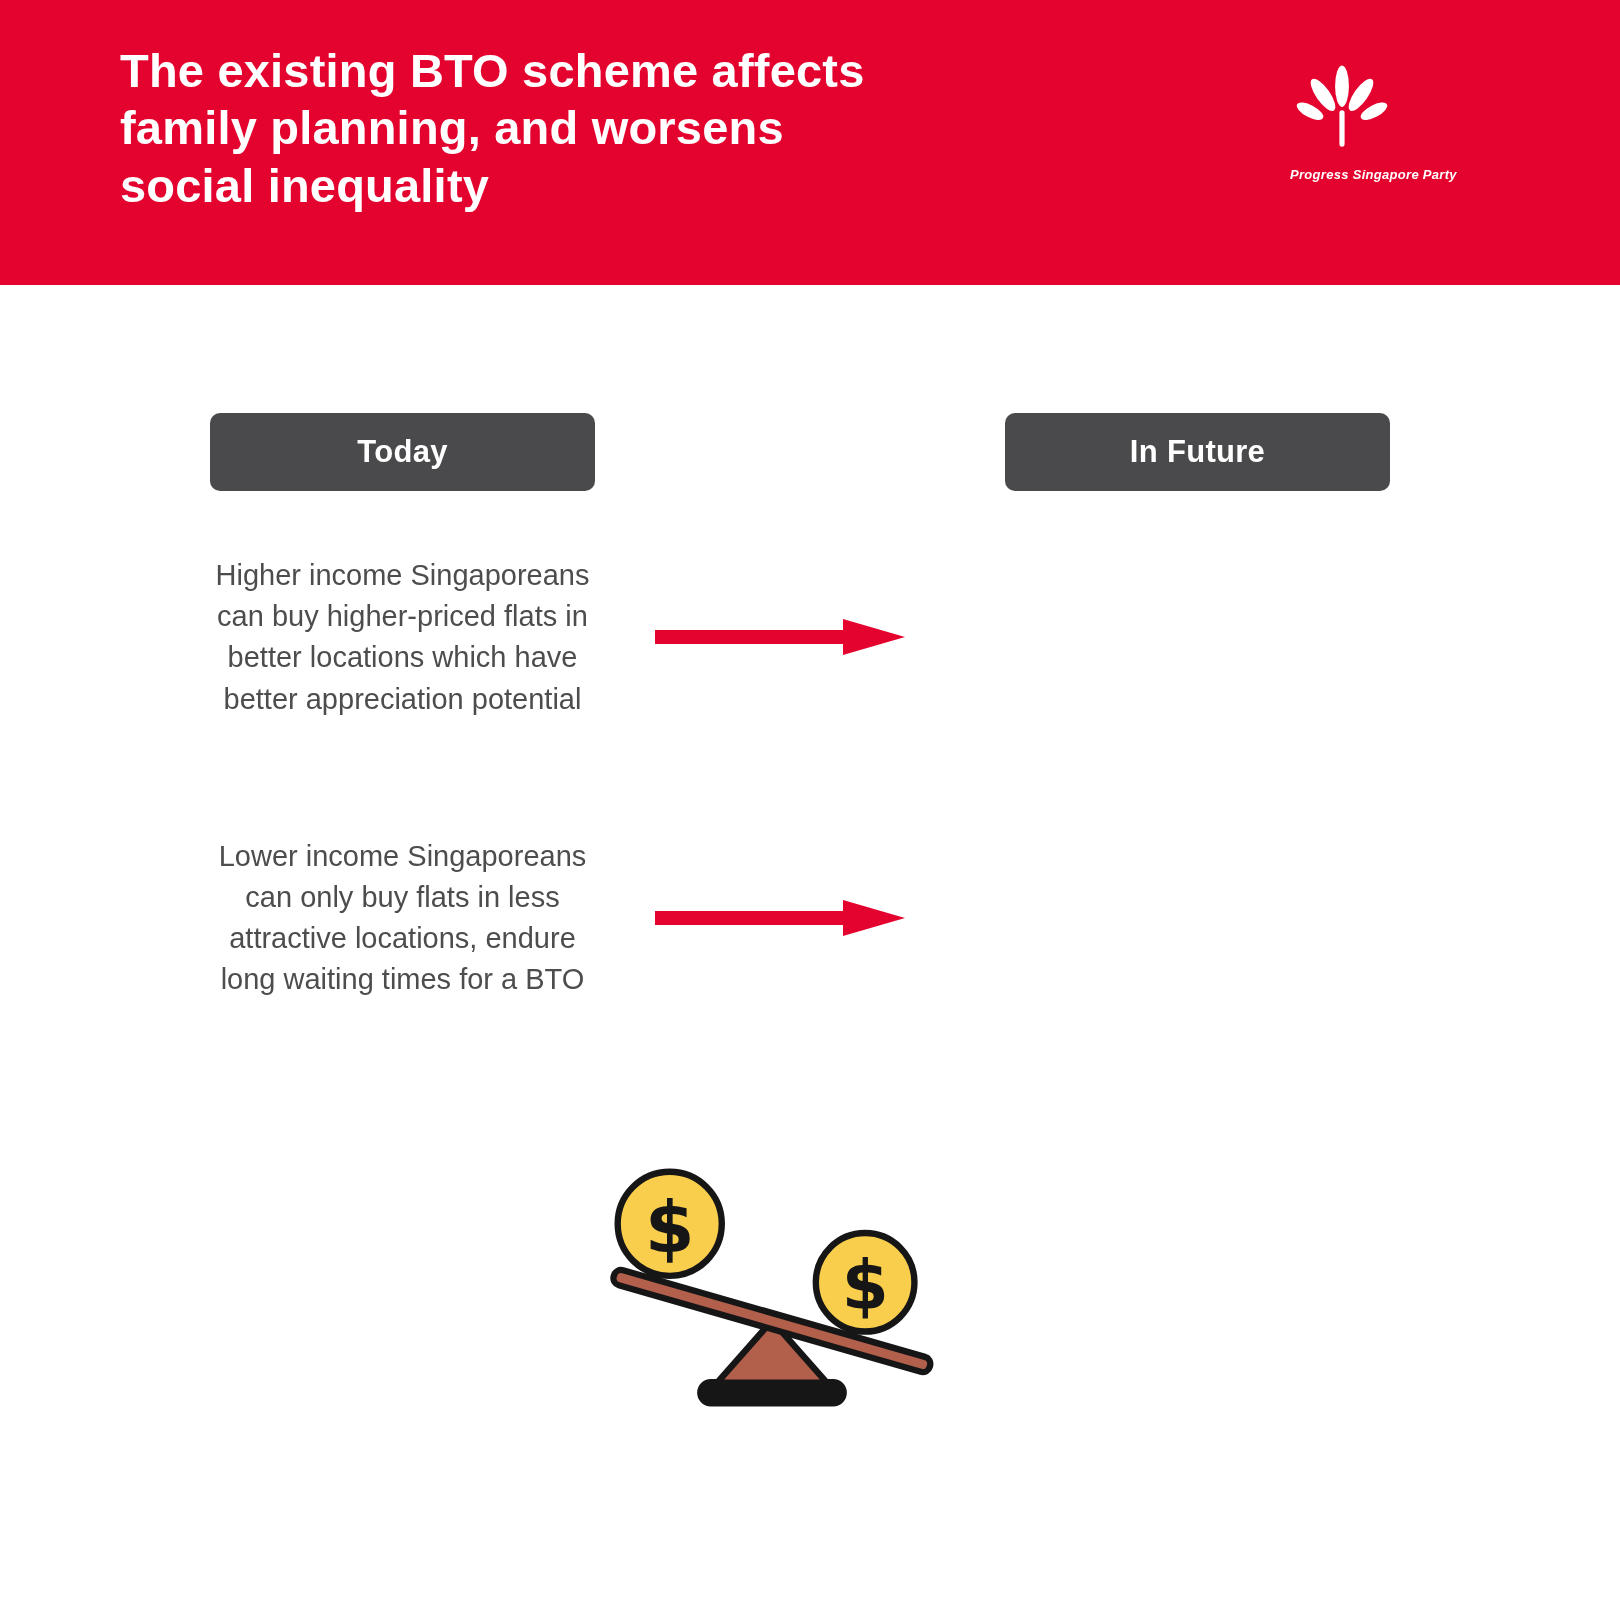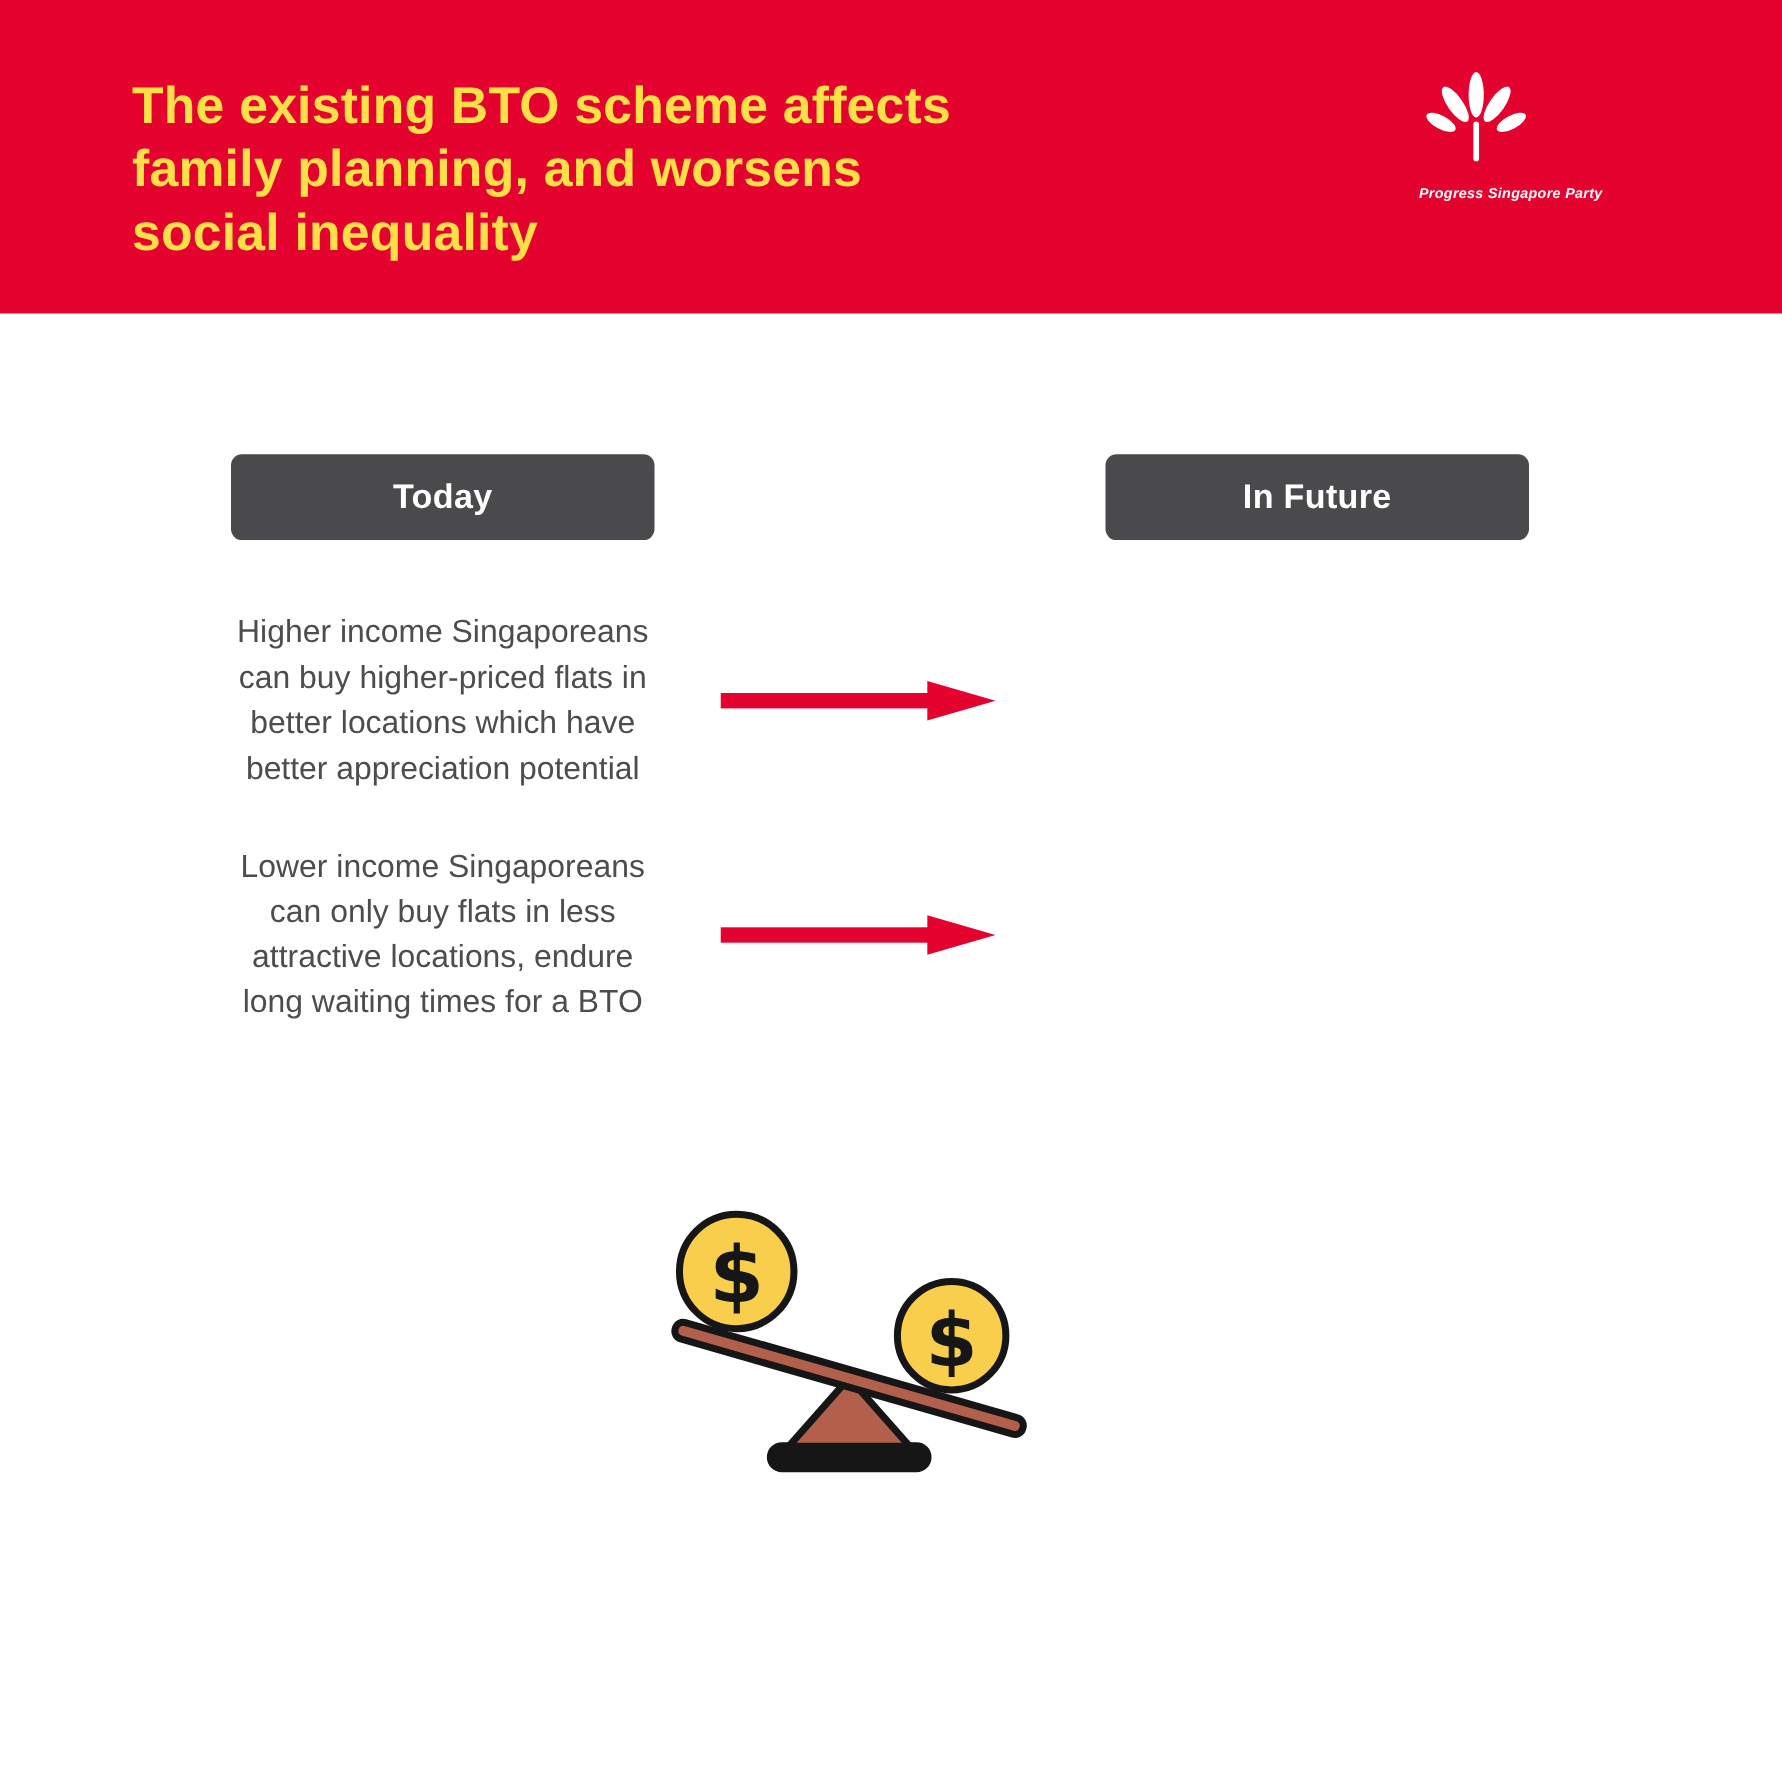--- a/index.html
+++ b/index.html
@@ -17,22 +17,22 @@
   
   .banner {
     position: relative;
     width: 100%;
     height: 285px;
     background: #E4032E;
   }
   .title {
     position: absolute;
     left: 120px;
-    top: 67px;
-    color: #fde047;
+    top: 42px;
+    color: #ffffff;
     font-size: 47px;
     font-weight: bold;
     line-height: 1.22;
     white-space: pre-line;
     letter-spacing: 0.2px;
   }
   .logo {
     position: absolute;
     right: 150px;
     top: 62px;
@@ -61,21 +61,21 @@
   .col-mid {
     width: 370px;
     flex: 0 0 370px;
     display: flex;
     align-items: center;
     justify-content: center;
   }
 
   .labels-row { margin-top: 128px; }
   .content-row-1 { margin-top: 64px; }
-  .content-row-2 { margin-top: 48px; }
+  .content-row-2 { margin-top: 116px; }
 
   .badge {
     height: 78px;
     background: #4A4A4C;
     border-radius: 10px;
     color: #ffffff;
     font-size: 31px;
     font-weight: bold;
     display: flex;
     align-items: center;

